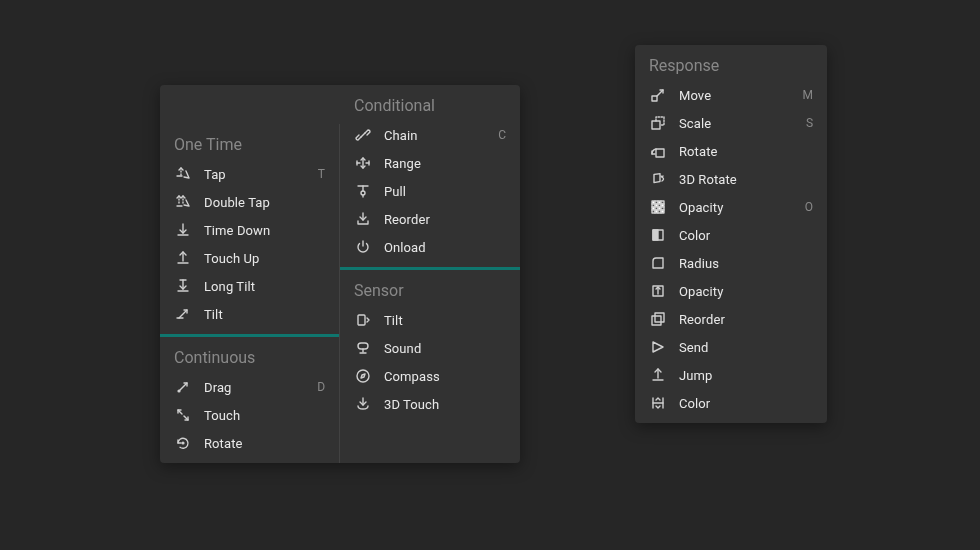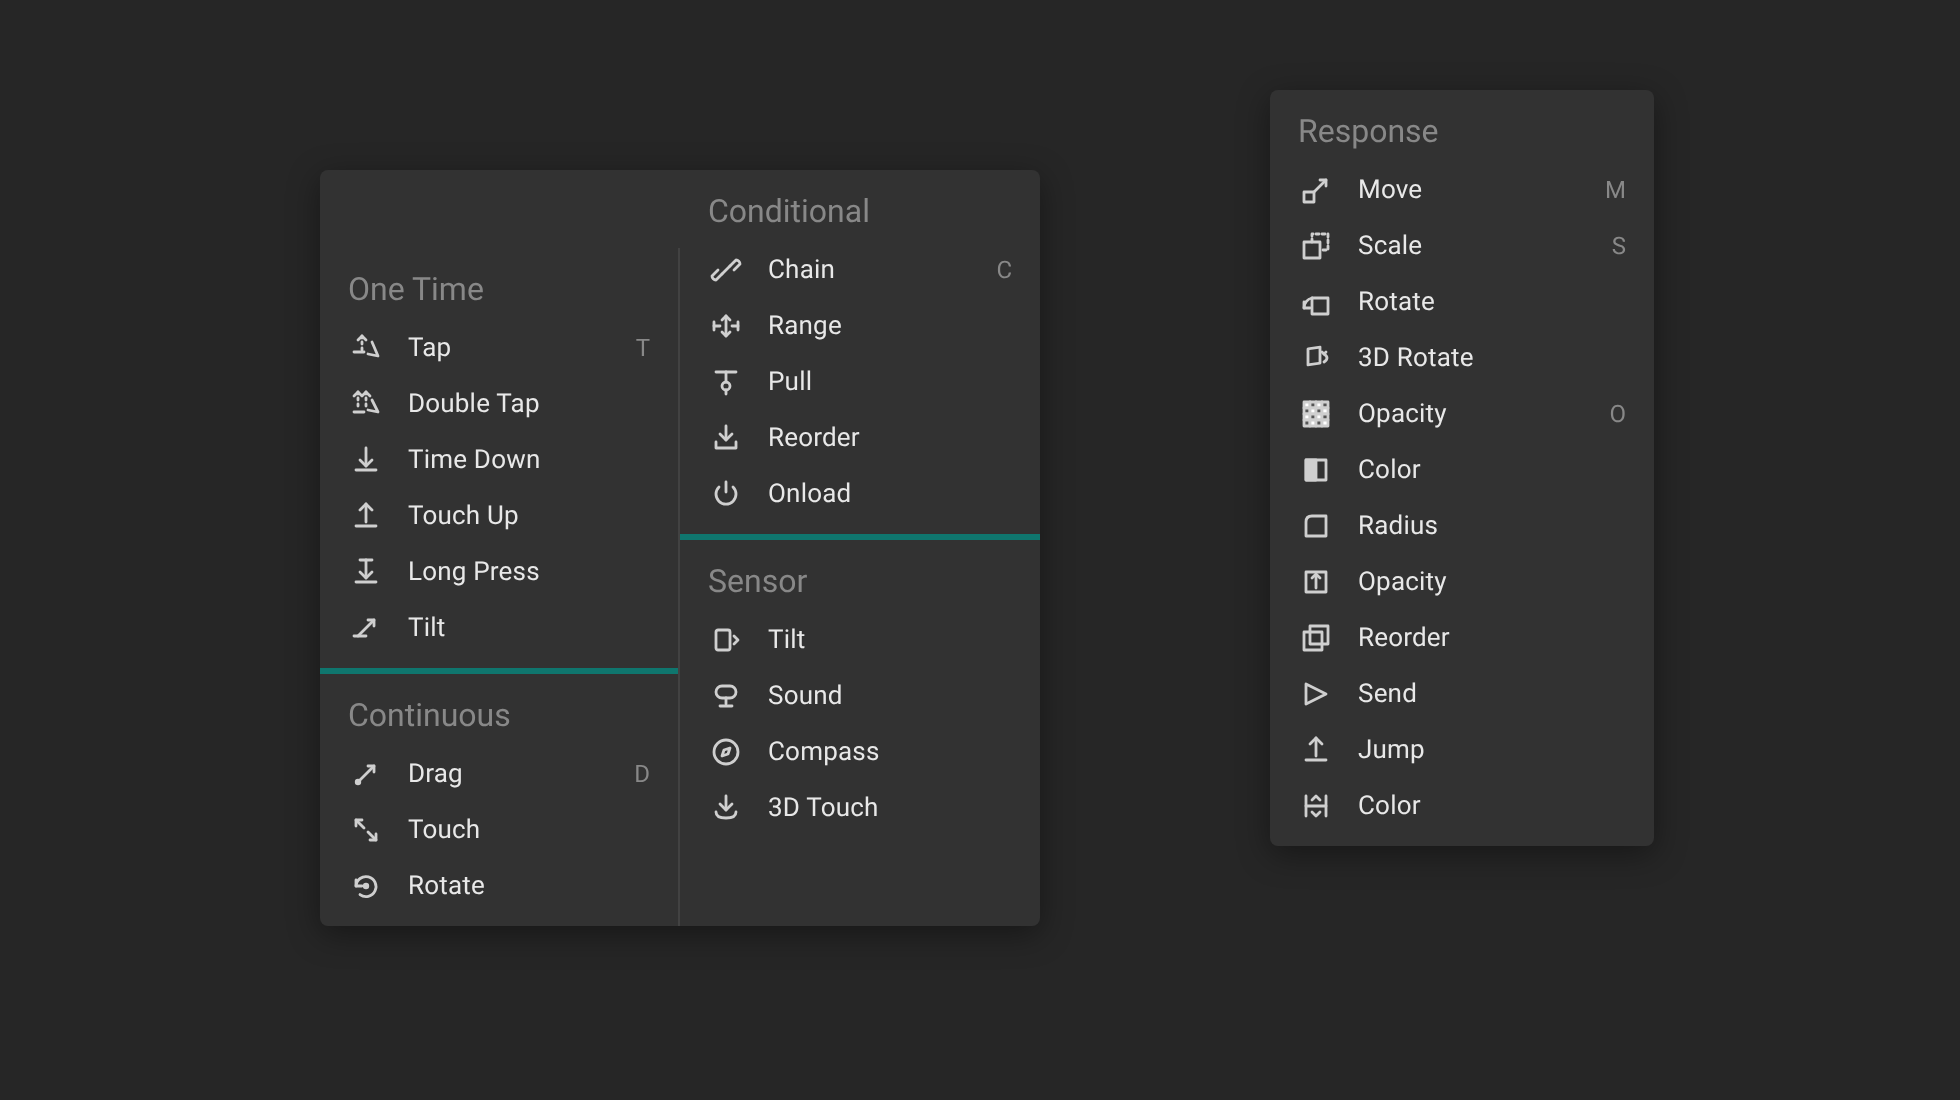--- a/index.html
+++ b/index.html
@@ -150,21 +150,21 @@
         </div>
         <div class="item">
           <span class="icon">
             <svg viewBox="0 0 16 16">
                 <path d="M3 13 L13 13"></path>
                 <path d="M8 2 L8 11"></path>
                 <path d="M5 8 L8 11 L11 8"></path>
                 <path d="M5 2 L11 2"></path>
               </svg>
           </span>
-          <span class="label">Long Press</span>
+          <span class="label">Long Tilt</span>
         </div>
         <div class="item">
           <span class="icon">
             <svg viewBox="0 0 16 16">
                 <path d="M2 12 L8 12"></path>
                 <path d="M4 12 L12 4"></path>
                 <path d="M9 4 L12 4 L12 7"></path>
               </svg>
           </span>
           <span class="label">Tilt</span>

